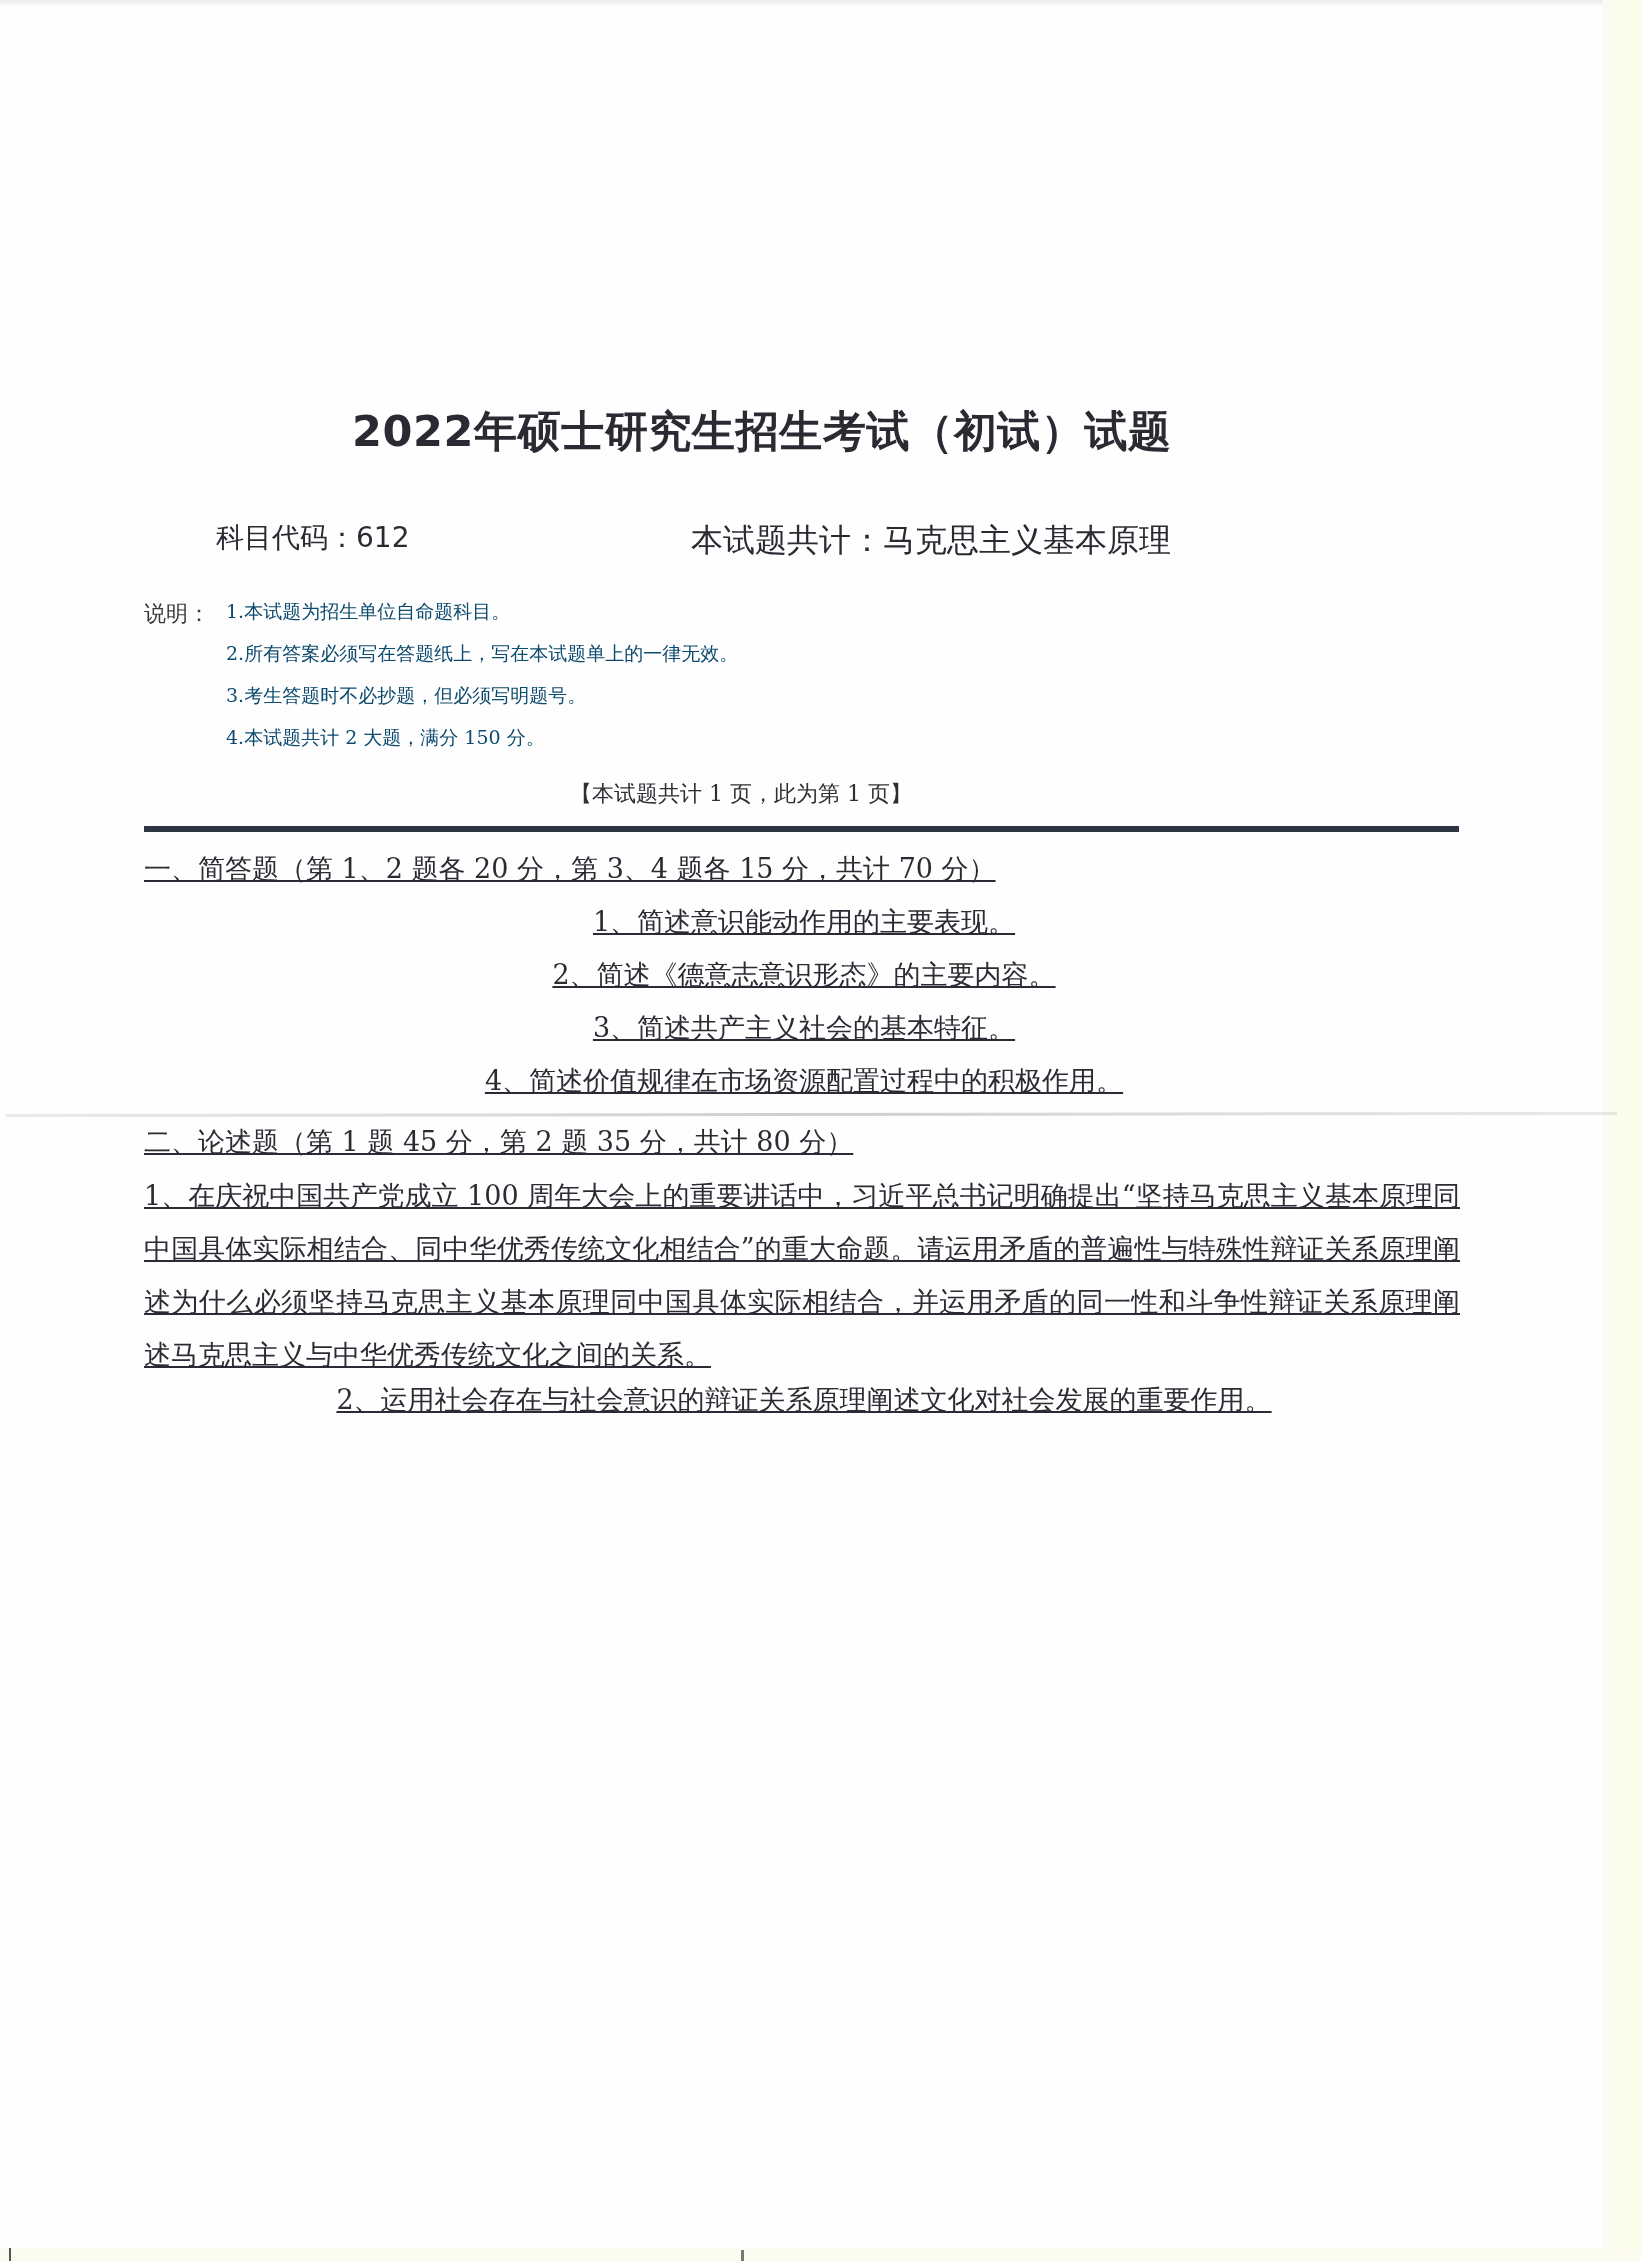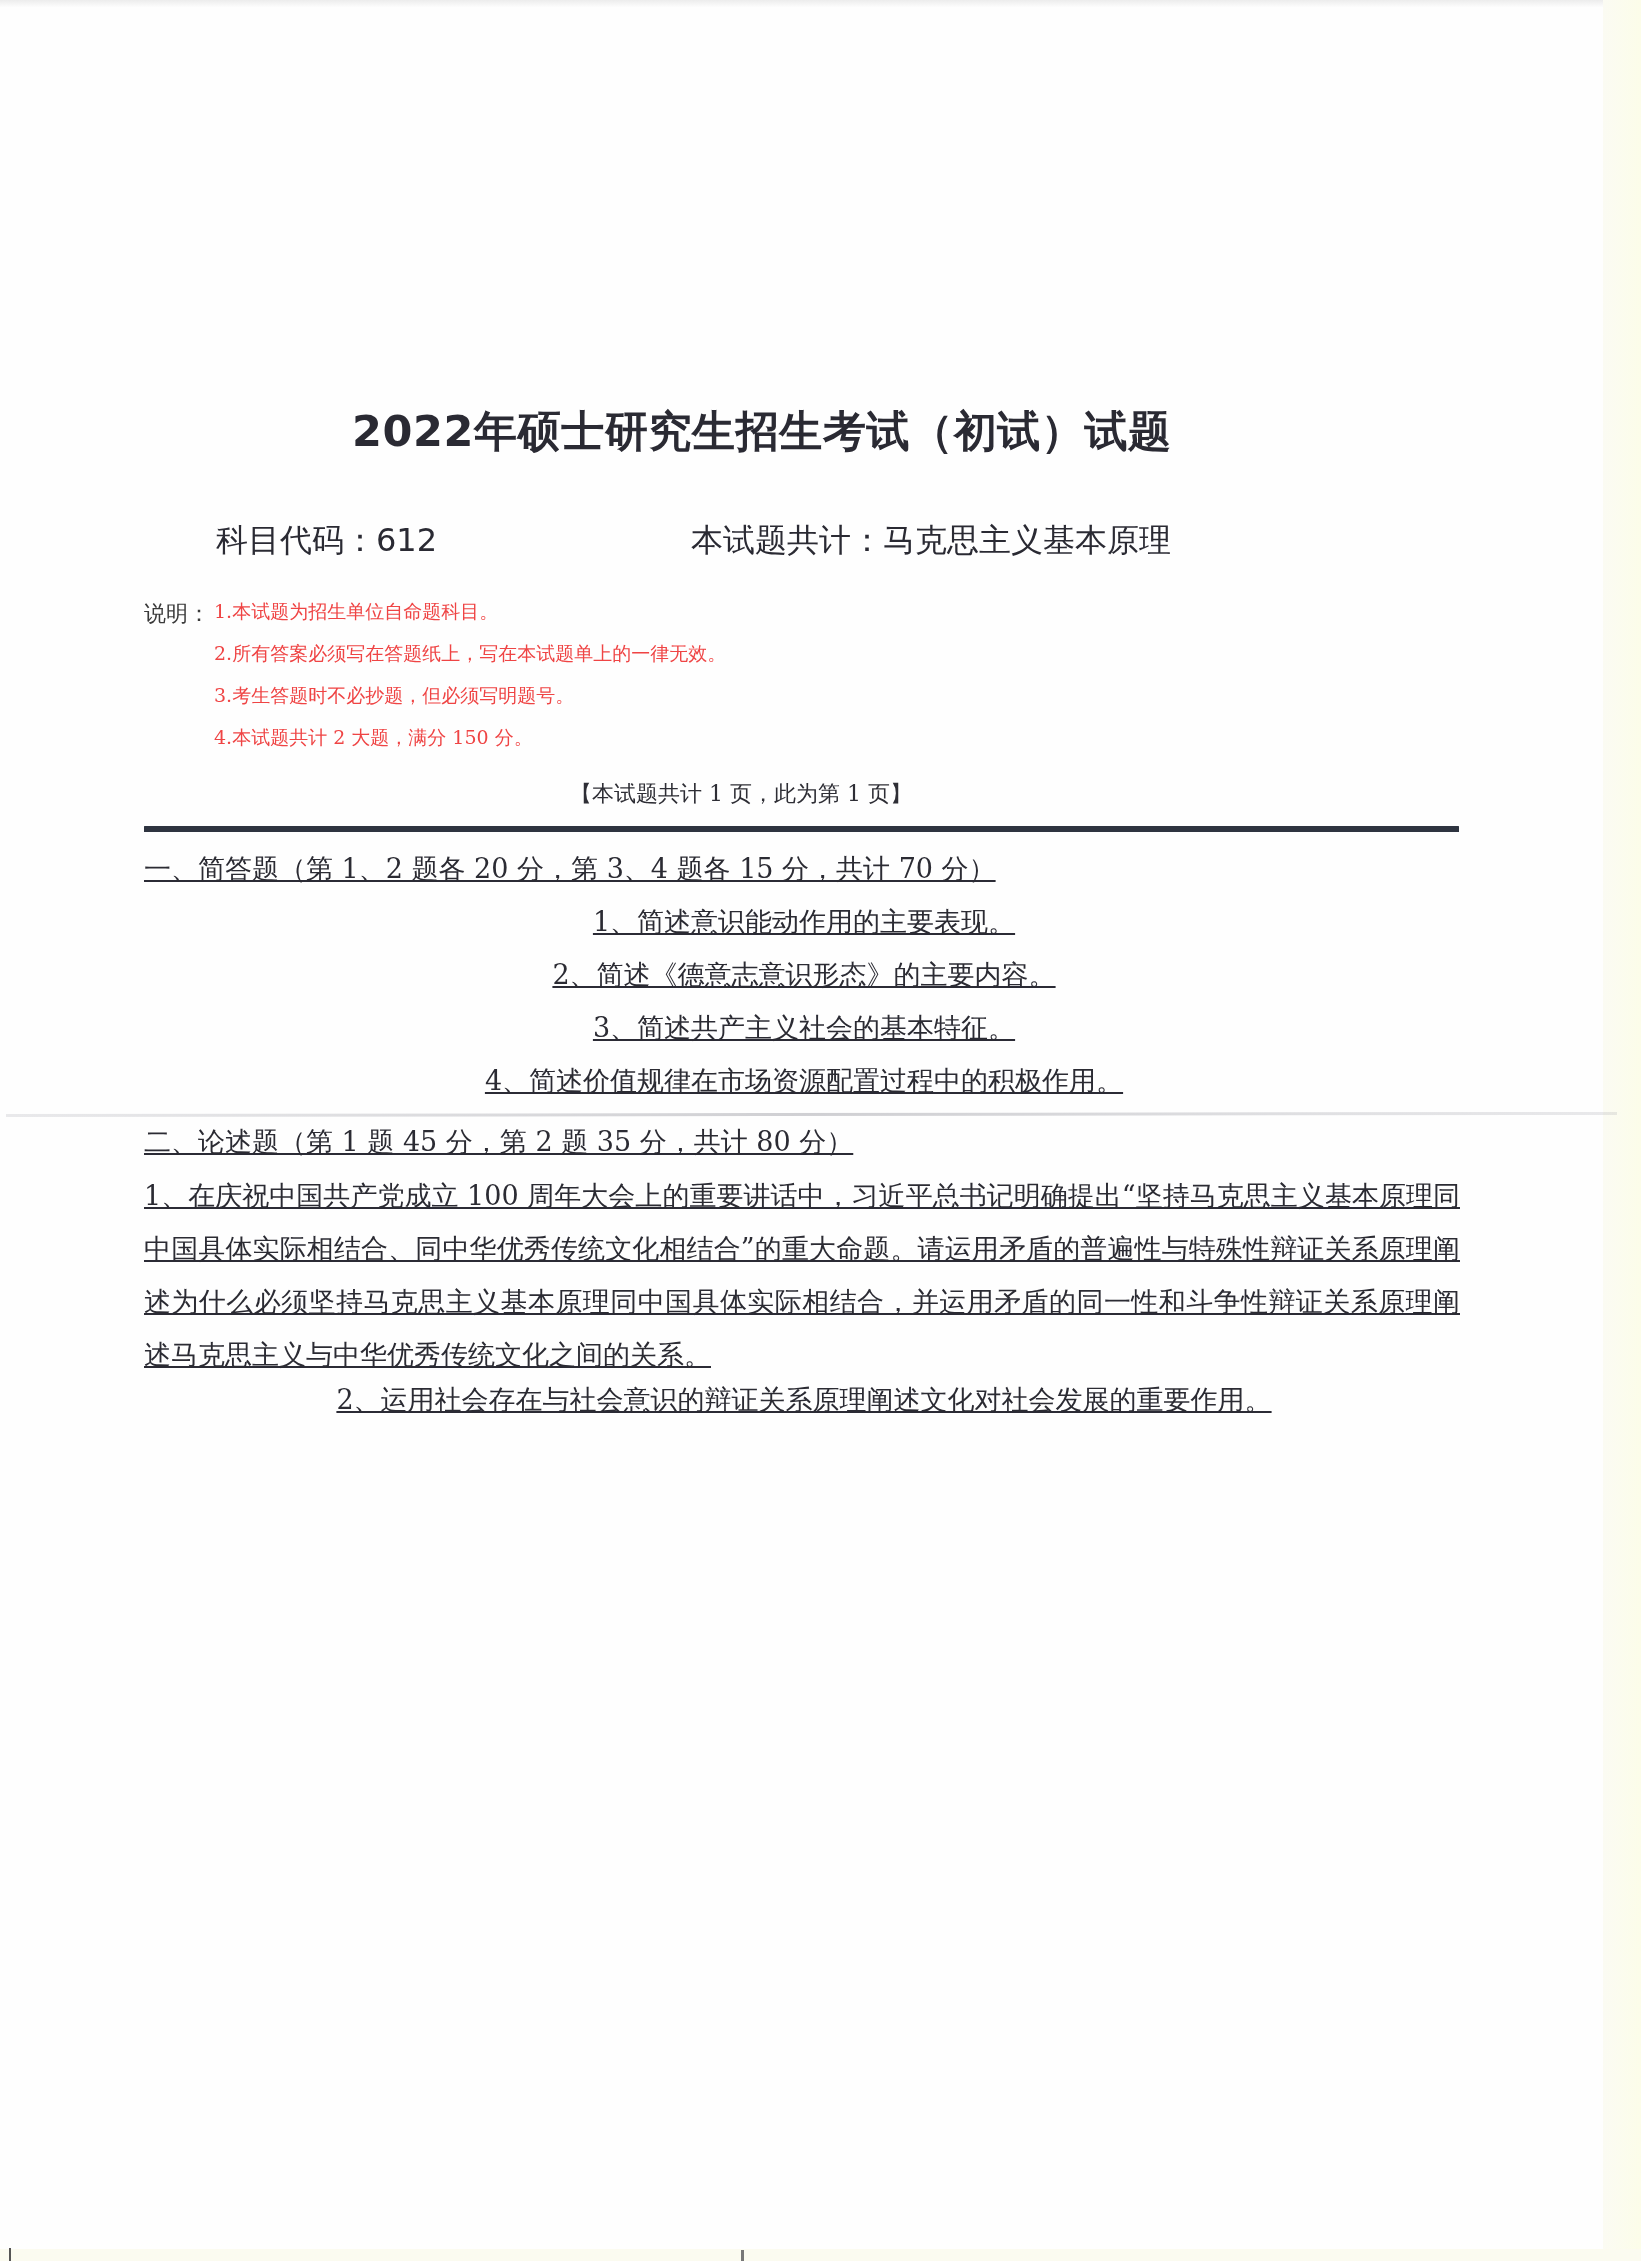--- a/index.html
+++ b/index.html
@@ -57,21 +57,21 @@
     font-size: 43px;
     font-weight: bold;
     white-space: nowrap;
     letter-spacing: 0.6px;
     color: #2a2a33;
   }
   .subject-code {
     position: absolute;
     left: 216px;
     top: 519px;
-    font-size: 32px;
+    font-size: 28px;
     white-space: nowrap;
     color: #2a2a33;
   }
   .subject-name {
     position: absolute;
     left: 691px;
     top: 519px;
     font-size: 32px;
     white-space: nowrap;
     color: #2a2a33;
@@ -89,21 +89,22 @@
     left: 214px;
     top: 599px;
     margin: 0; padding: 0;
     list-style: none;
   }
   .notes-list li {
     font-size: 19px;
     height: 42px;
     line-height: 25px;
     white-space: nowrap;
-    color: #ef4444;
+    color: #0c4a6e;
+    margin-left: 12px;
   }
   .page-indicator {
     position: absolute;
     left: 570px;
     top: 779px;
     font-size: 22px;
     white-space: nowrap;
     color: #2e2e35;
   }
   .separator {

